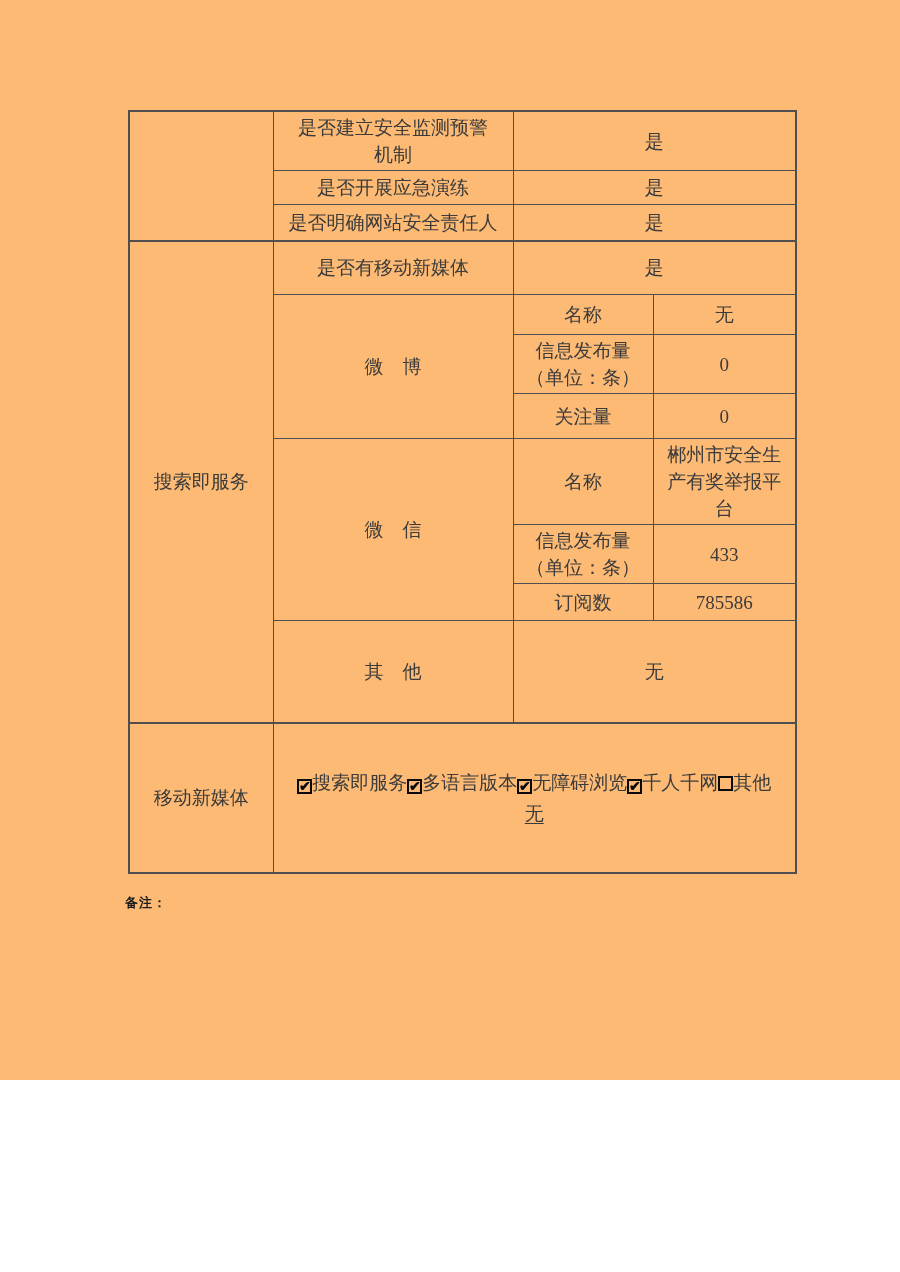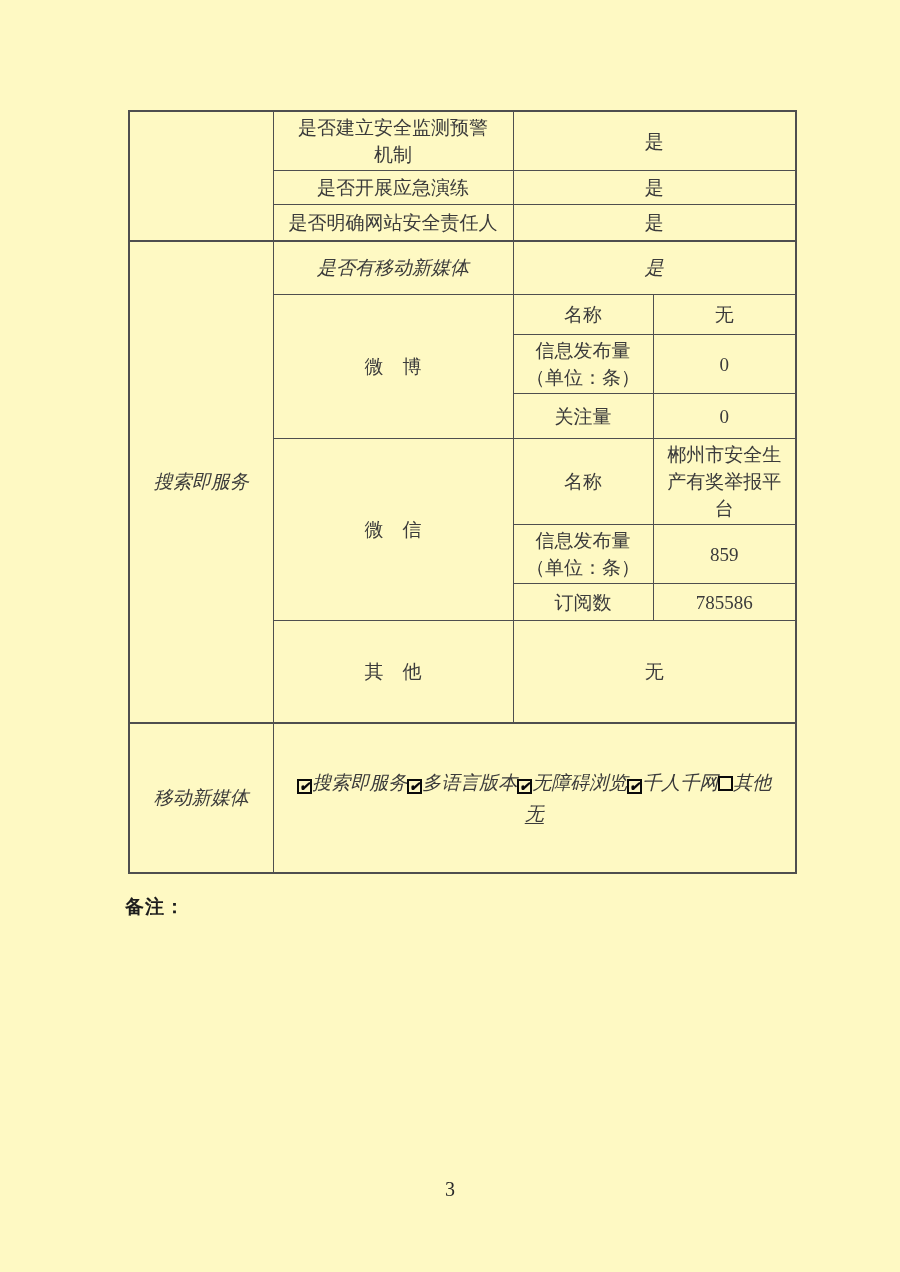--- a/index.html
+++ b/index.html
@@ -3,22 +3,22 @@
 <meta charset="utf-8">
 <style>
   * { margin:0; padding:0; box-sizing:border-box; }
   body {
     font-family: "Liberation Serif", "DejaVu Serif", serif;
     background:#ffffff;
   }
   .page {
     position:relative;
     width:900px;
-    height:1272px;
-    background:#fef9c3;
+    height:1080px;
+    background:#fdba74;
     color:#3b3b3b;
     overflow:hidden;
   }
   table.report {
     position:absolute;
     left:128px;
     top:110px;
     width:667px;
     border-collapse:collapse;
     table-layout:fixed;
@@ -27,21 +27,21 @@
     color:#3b3b3b;
   }
   table.report td {
     border:1px solid #4f4f4f;
     text-align:center;
     vertical-align:middle;
     padding:2px 8px;
     overflow:hidden;
   }
   table.report { border:2px solid #4f4f4f; }
-  tr.section-break td { border-top-width:2px;font-style:italic; }
+  tr.section-break td { border-top-width:2px; }
   td.label-col2 { padding:2px 14px; }
   td.value-col4 { padding:2px 10px; }
   td.innov-cell {
     text-align:left;
     padding:2px 10px 2px 33px;
     line-height:31px;
     margin-left:22px;
   }
   .cb { white-space:nowrap; }
   .cb .box {
@@ -56,21 +56,21 @@
     font-weight:bold;
     color:#0a0a0a;
     line-height:1;
   }
   .cb .box[data-checked="true"]::after { content:"\2714"; }
   .underlined { text-decoration:underline; text-underline-offset:3px; }
   .notes {
     position:absolute;
     left:125px;
     top:894px;
-    font-size:19px;
+    font-size:13px;
     font-weight:bold;
     color:#1d1d1d;
     letter-spacing:1px;
   }
   .page-number {
     position:absolute;
     left:0; right:0;
     top:1178px;
     text-align:center;
     font-size:20px;
@@ -144,21 +144,21 @@
         <td>
           <div>名称</div>
         </td>
         <td class="value-col4">郴州市安全生产有奖举报平台</td>
       </tr>
       <tr style="height:56px">
         <td>
           <div>信息发布量</div>
           <div>（单位：条）</div>
         </td>
-        <td class="value-col4">859</td>
+        <td class="value-col4">433</td>
       </tr>
       <tr style="height:37px">
         <td>
           <div>订阅数</div>
         </td>
         <td class="value-col4">785586</td>
       </tr>
 
       <tr style="height:102px">
         <td>其　他</td>

